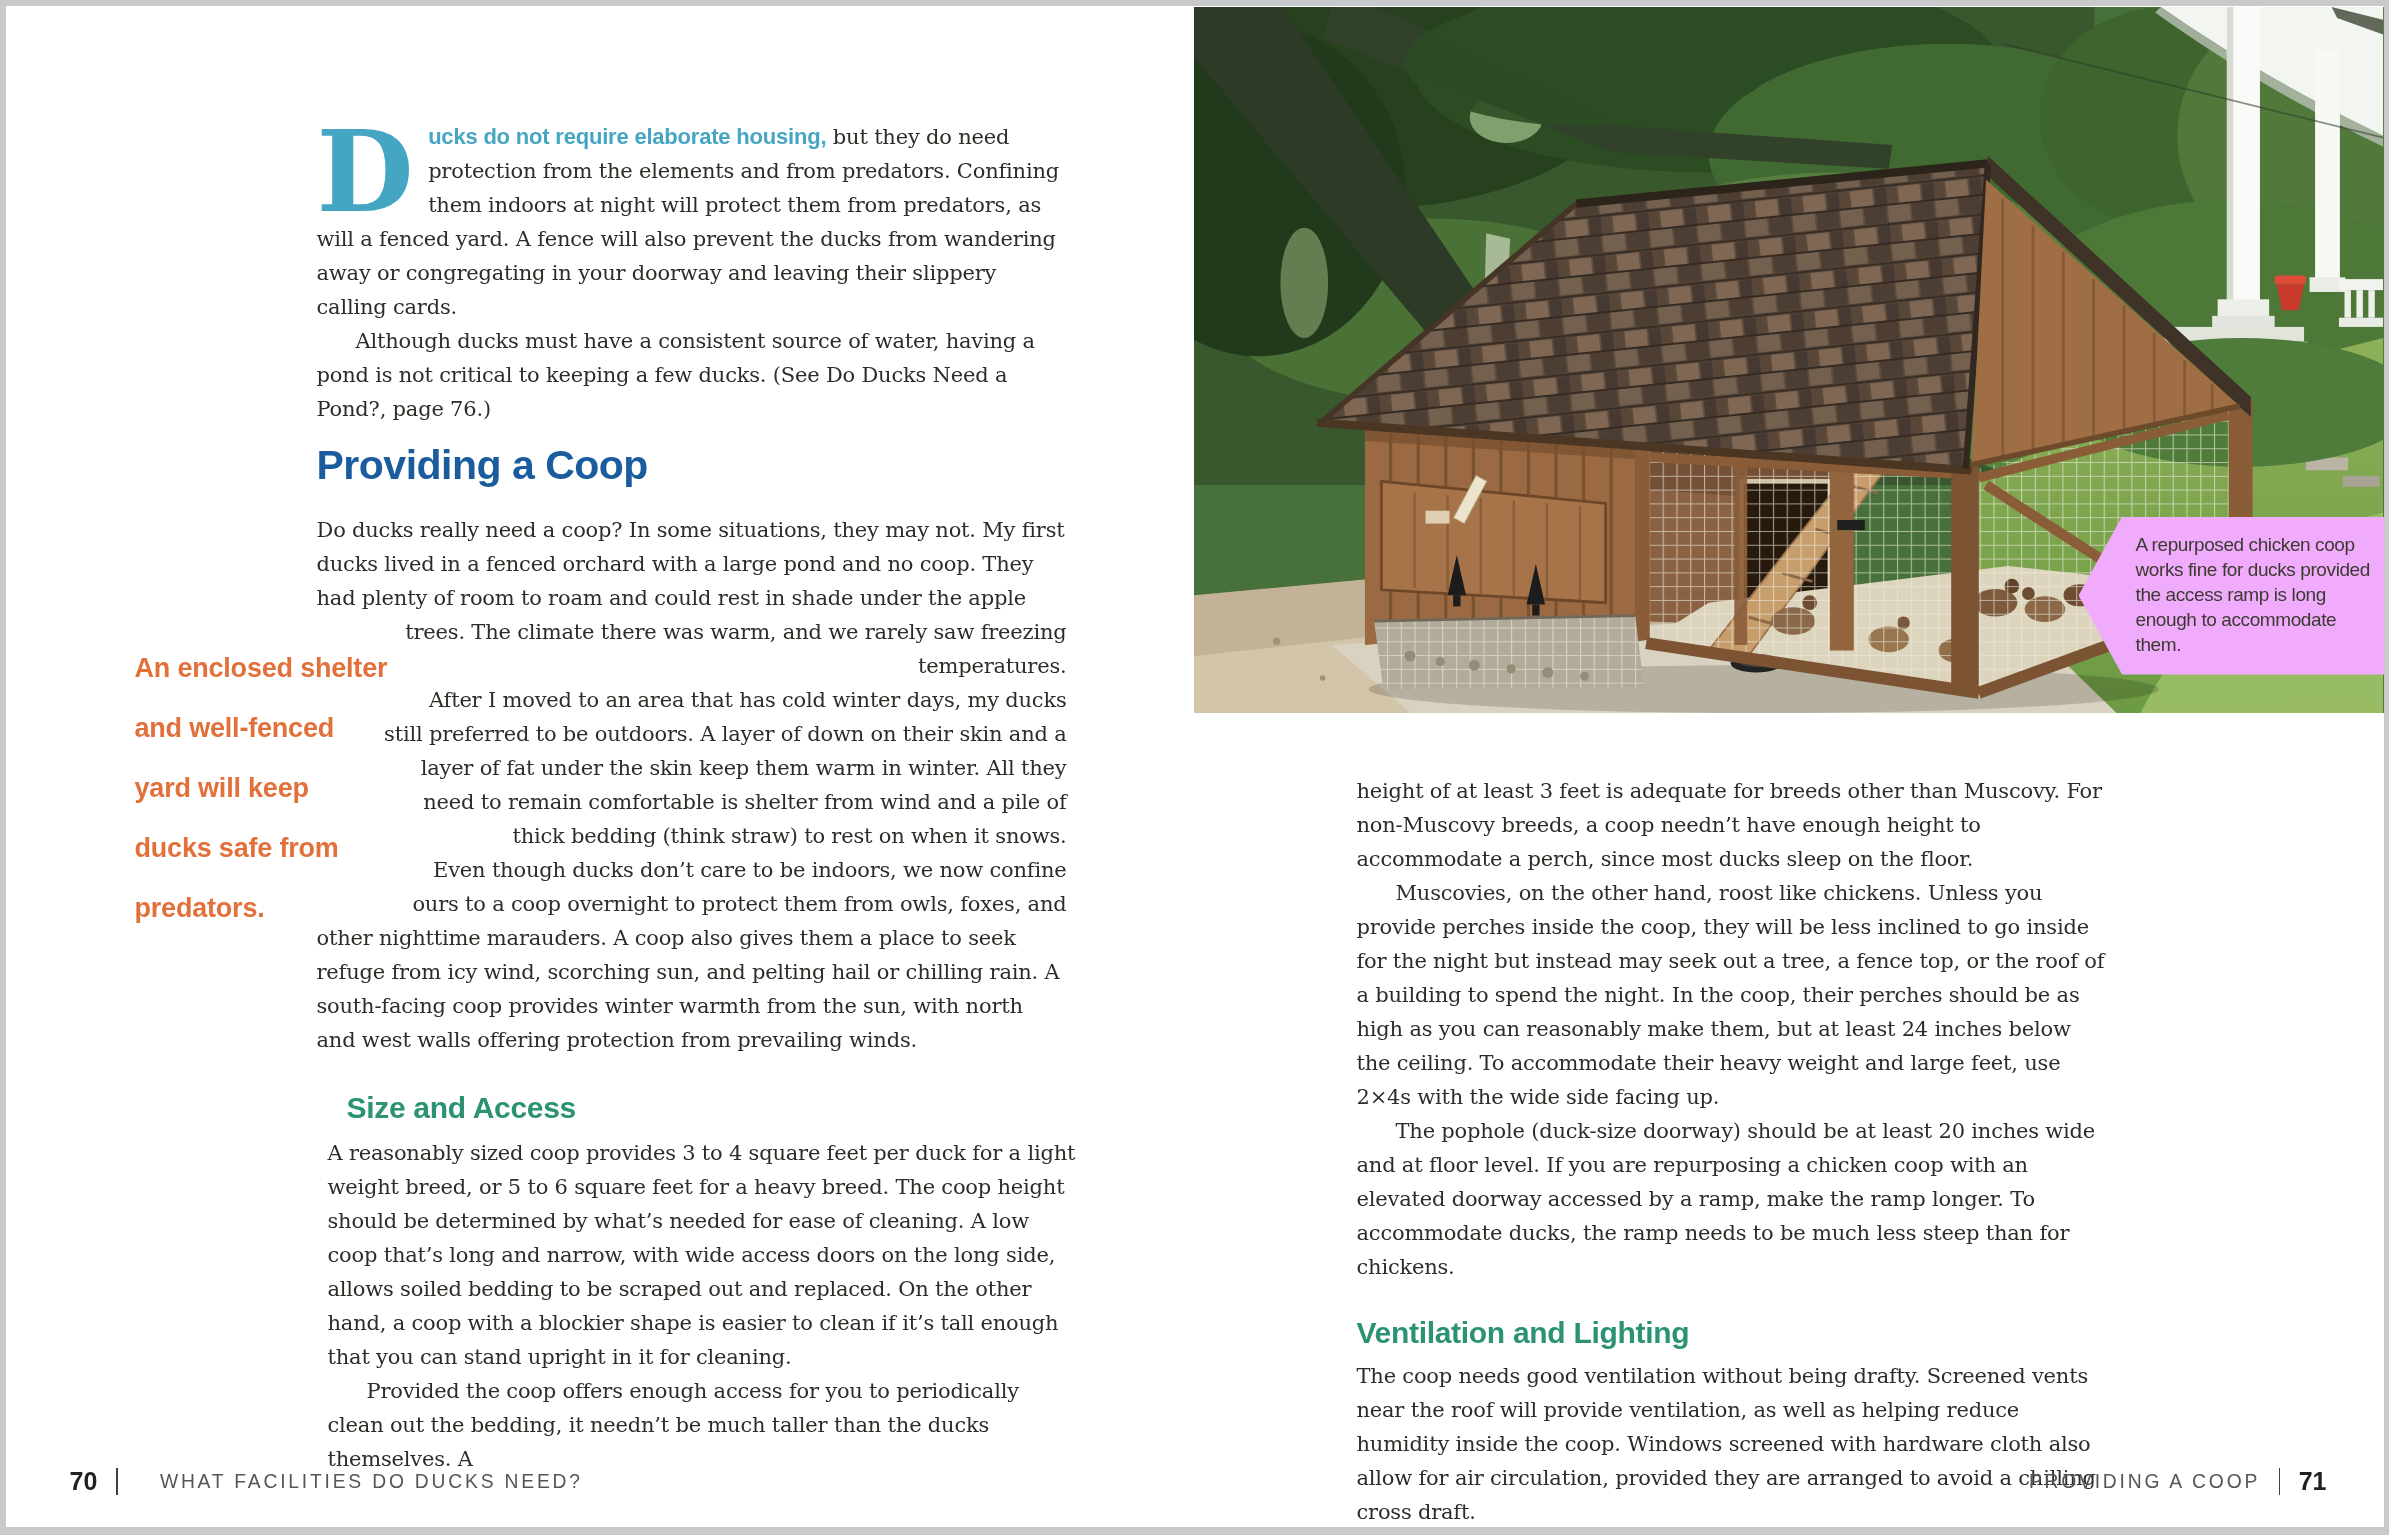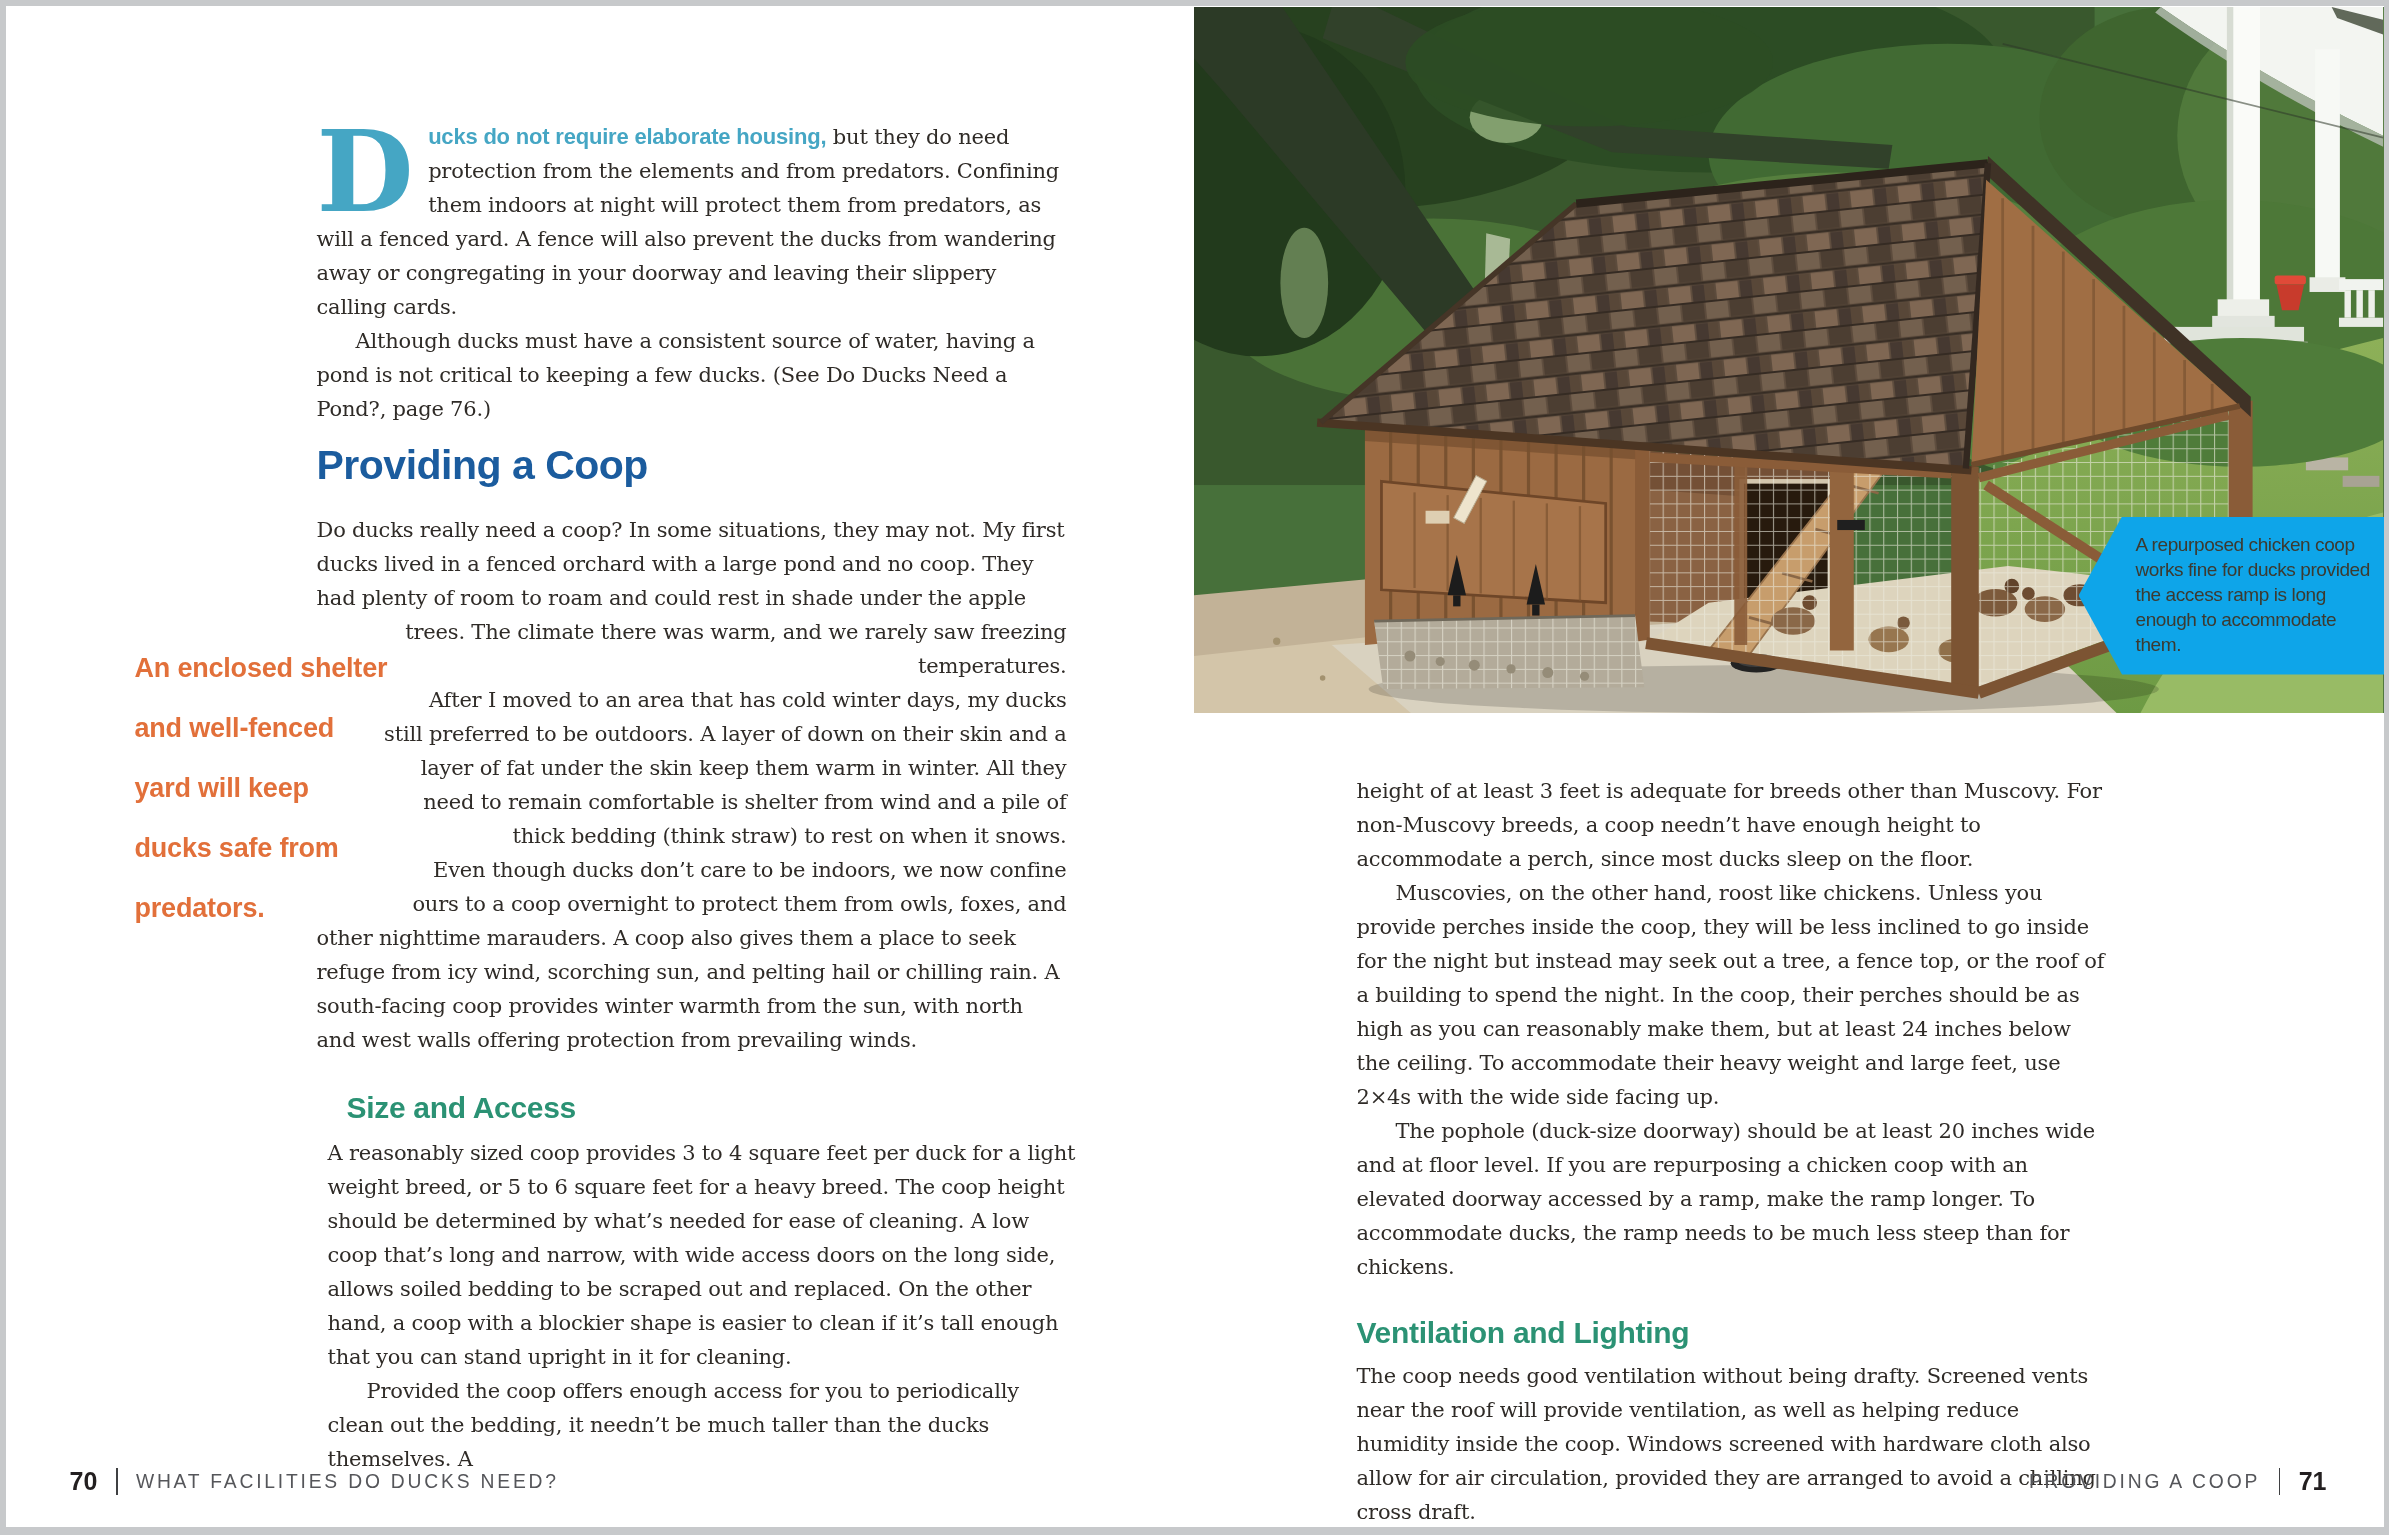--- a/index.html
+++ b/index.html
@@ -63,31 +63,31 @@
   .footer .pagenum{
     font-family:"Liberation Sans", sans-serif;
     font-weight:700;font-size:25px;color:#231f20;
   }
   .footer .divider{
     width:1.8px;height:27.6px;background:#3f4042;
     margin:0 18.4px;
   }
   .footer .sect{
     font-family:"Liberation Sans", sans-serif;
-    font-size:19.3px;color:#55565a;letter-spacing:2.8px;
+    font-size:19.3px;color:#55565a;letter-spacing:2.8px;margin-left:24px;
   }
   
   .photo{
     position:absolute;left:1188px;top:1.8px;
     width:1190px;height:706px;overflow:hidden;
   }
   .caption-callout{
     position:absolute;left:2073px;top:511px;
     width:311px;height:158px;
-    background:#0ea5e9;
+    background:#f0abfc;
     clip-path:polygon(14% 0, 100% 0, 100% 100%, 14% 100%, 0 50%);
     box-sizing:border-box;
     padding:15.6px 13px 9.2px 57px;
   }
   .caption-callout .cap{
     font-family:"Liberation Sans", sans-serif;
     font-size:19px;line-height:25px;color:#3c3a30;
     letter-spacing:-0.4px;
   }
 </style>

